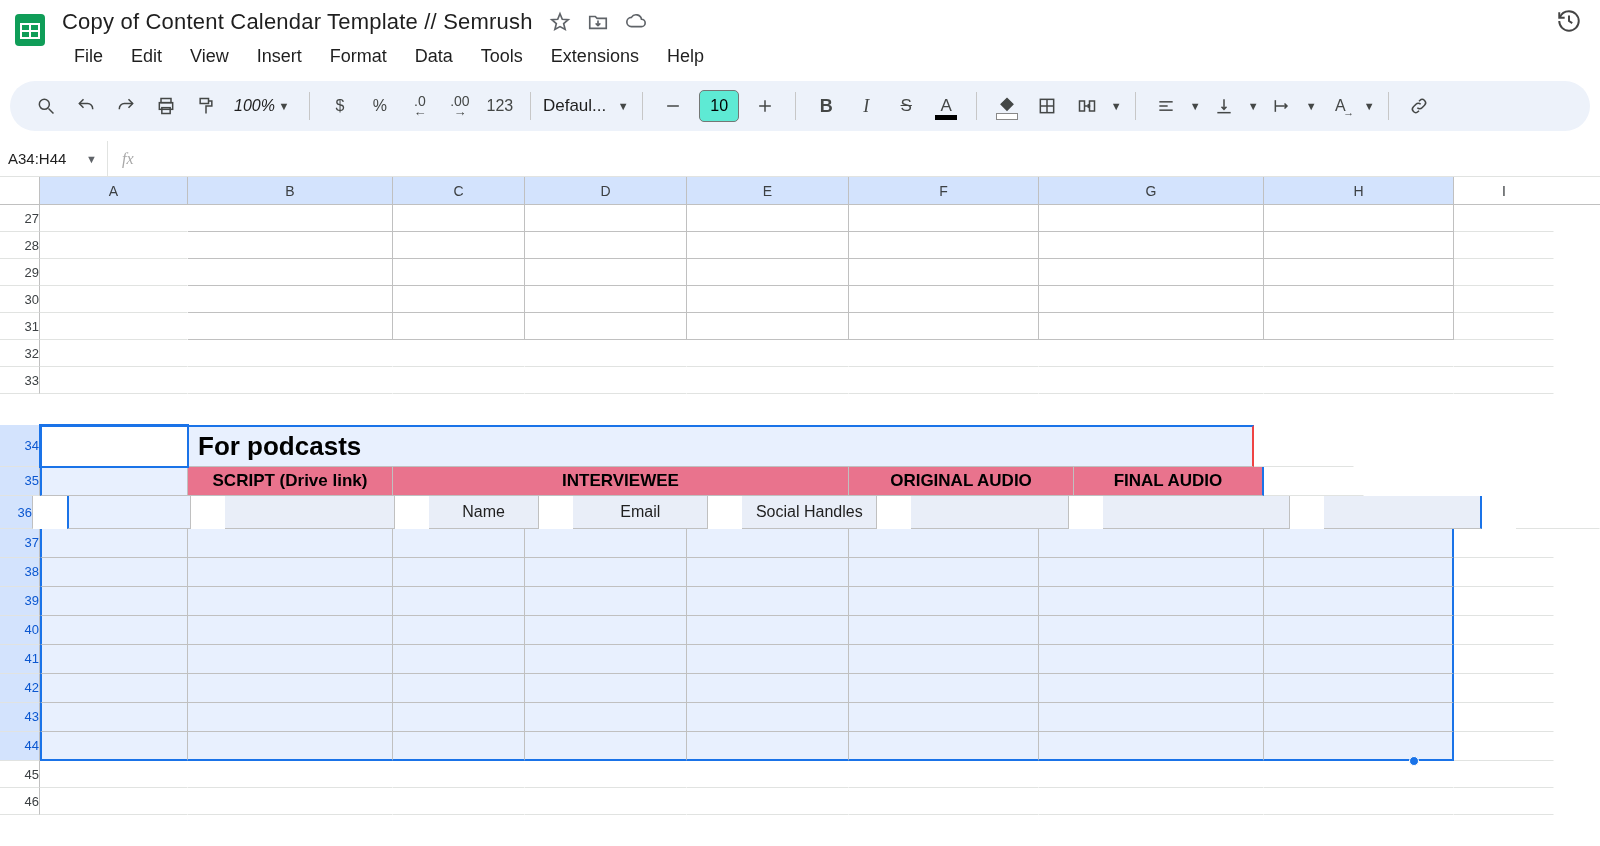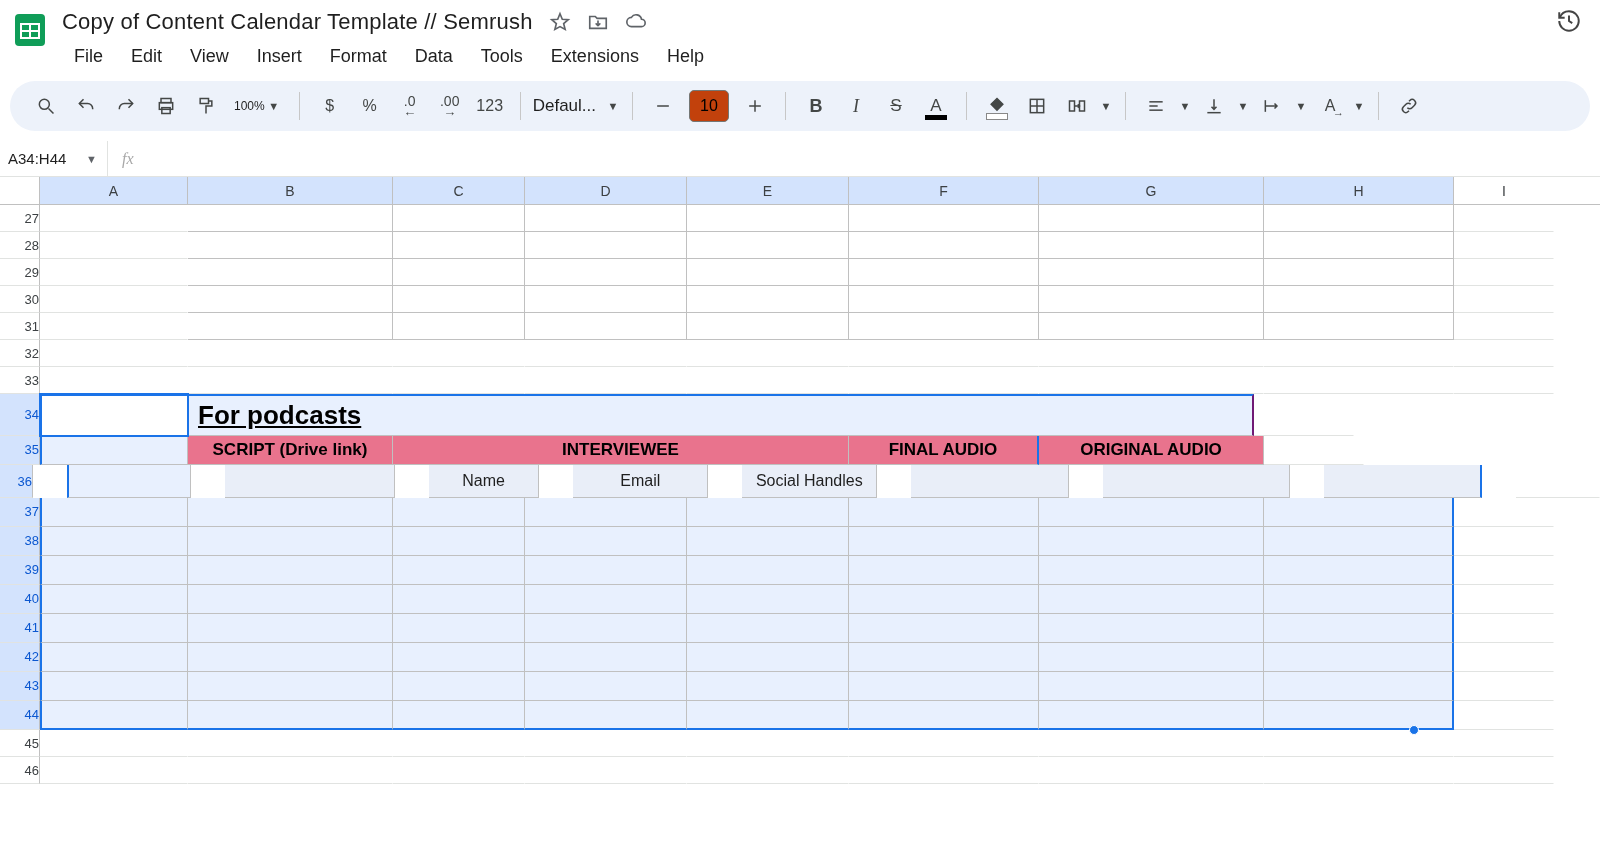--- a/index.html
+++ b/index.html
@@ -20,24 +20,24 @@
 .menubar { display: flex; gap: 4px; font-size: 18px; color: #1f1f1f; padding-top: 4px; text-align: right; }
 .menu-item { padding: 4px 12px; border-radius: 4px; cursor: pointer; }
 
 
 .toolbar { margin: 10px 10px 0 10px; background: #edf2fa; border-radius: 28px; height: 50px; display: flex; align-items: center; padding: 0 18px; gap: 4px; }
 .tb-btn { width: 36px; height: 36px; display: flex; align-items: center; justify-content: center; color: #444746; border-radius: 6px; cursor: pointer; font-size: 16px; }
 .tb-btn svg { width: 20px; height: 20px; stroke: currentColor; fill: none; stroke-width: 1.8; }
 .tb-txt { font-size: 16px; color: #444746; padding: 0 4px; }
 .tb-sep { width: 1px; height: 28px; background: #c7c7c7; margin: 0 8px; }
 .zoom-group { display: flex; align-items: center; gap: 2px; padding: 0 6px; }
-.zoom-val { font-size: 12px; color: #1f1f1f; }
+.zoom-val { font-size: 16px; color: #1f1f1f; font-style: italic; }
 .font-select { display:flex; align-items:center; gap:10px; font-size:17px; color:#1f1f1f; cursor:pointer; }
 .font-size-box { display:flex; align-items:center; gap:8px; }
-.font-size-input { width: 40px; height: 32px; border: 1px solid #747775; border-radius: 5px; text-align: center; font-size: 16px; background: #c2410c; }
+.font-size-input { width: 40px; height: 32px; border: 1px solid #747775; border-radius: 5px; text-align: center; font-size: 16px; background: #5eead4; }
 .text-color-btn { position: relative; }
 .text-color-btn::after { content:""; position:absolute; bottom:4px; left:7px; right:7px; height:5px; background:#000; }
 .fill-color-btn { position:relative; }
 .fill-color-btn::after { content:""; position:absolute; bottom:4px; left:7px; right:7px; height:5px; background:#fff; border:1px solid #888; }
 .caret { width:14px; font-size:11px; color:#444746; text-align:center; }
 
 
 .namebox-row { display:flex; align-items:center; border-bottom:1px solid #e1e3e1; height:36px; margin-top:10px; }
 .namebox { display:flex; align-items:center; width:108px; border-right:1px solid #e1e3e1; height:100%; padding-left:8px; gap:8px; font-size:15px; color:#1f1f1f; }
 .namebox .caret-down { color:#5f6368; font-size:11px; margin-left:auto; margin-right:10px; }
@@ -66,21 +66,21 @@
 .sel-border-right { border-right:2px solid #1a73e8 !important; }
 .sel-border-bottom { border-bottom:2px solid #1a73e8 !important; }
 
 
 .active-cell { background:#fff !important; outline:2px solid #1a73e8; outline-offset:-1px; z-index:3; position:relative; }
 
 
 .pink { background:#e9738d !important; color:#000000; font-weight:600; font-size:17px; justify-content:center; }
 .subh { background:#e9eef8 !important; justify-content:center; font-size:16px; color:#1f1f1f; }
 .title-cell { background:#e8f0fe !important; font-weight:700; font-size:26px; color:#000; padding-left:10px; }
-.row.tall { height:42px; }
+.row.tall { height:42px;margin-top:31px; }
 .row.med { height:33px;gap:34px; }
 
 
 .sel-handle { position:absolute; width:10px; height:10px; background:#1a73e8; border:1px solid #fff; border-radius:50%; }
 </style>
 </head>
 <body>
 
 <div class="header">
   <div class="logo">
@@ -372,29 +372,29 @@
     </div>
 
   <div class="row tall">
     <div class="row-h sel" style="line-height:42px;">34</div>
     <div class="cell col-A active-cell sel-border-top sel-border-left"></div>
     <div class="cell title-cell sel-border-top" style="width:1066px;flex:0 0 1066px;">For podcasts</div>
 
     <div class="cell col-I nb noborder-r" style="width:100px;"></div>
   </div>
 
-  <style>.row.tall .title-cell{border-right:2px solid #701a75;text-decoration:underline;}</style>
+  <style>.row.tall .title-cell{border-right:2px solid #ef4444;}</style>
 
   <div class="row">
     <div class="row-h sel">35</div>
     <div class="cell col-A sel-tint sel-border-left"></div>
     <div class="cell col-B pink">SCRIPT (Drive link)</div>
     <div class="cell pink" style="width:456px;">INTERVIEWEE</div>
+    <div class="cell col-G pink">ORIGINAL AUDIO</div>
     <div class="cell col-H pink sel-border-right">FINAL AUDIO</div>
-    <div class="cell col-G pink">ORIGINAL AUDIO</div>
     <div class="cell col-I nb noborder-r"></div>
   </div>
 
   <div class="row med">
     <div class="row-h sel" style="line-height:33px;">36</div>
     <div class="cell col-A sel-tint sel-border-left"></div>
     <div class="cell col-B subh"></div>
     <div class="cell col-C subh">Name</div>
     <div class="cell col-D subh">Email</div>
     <div class="cell col-E subh">Social Handles</div>

